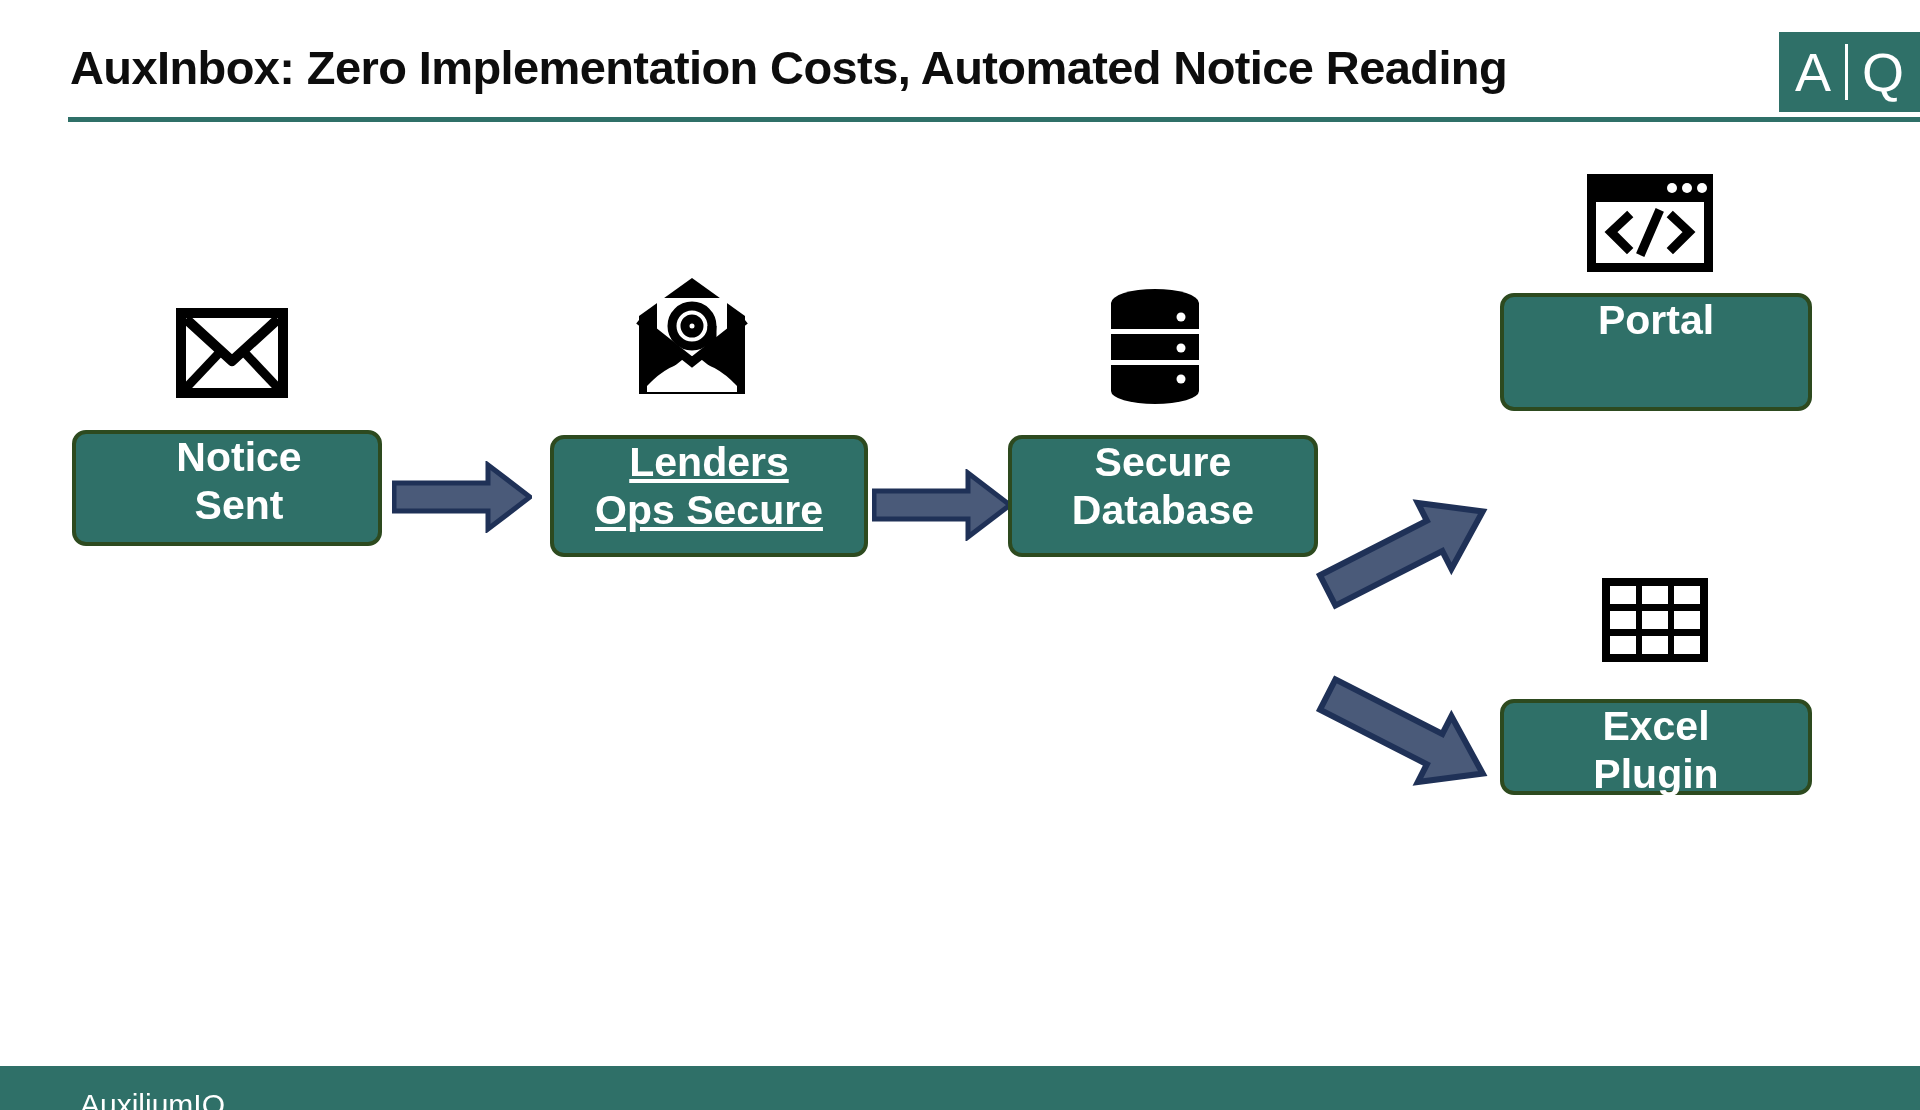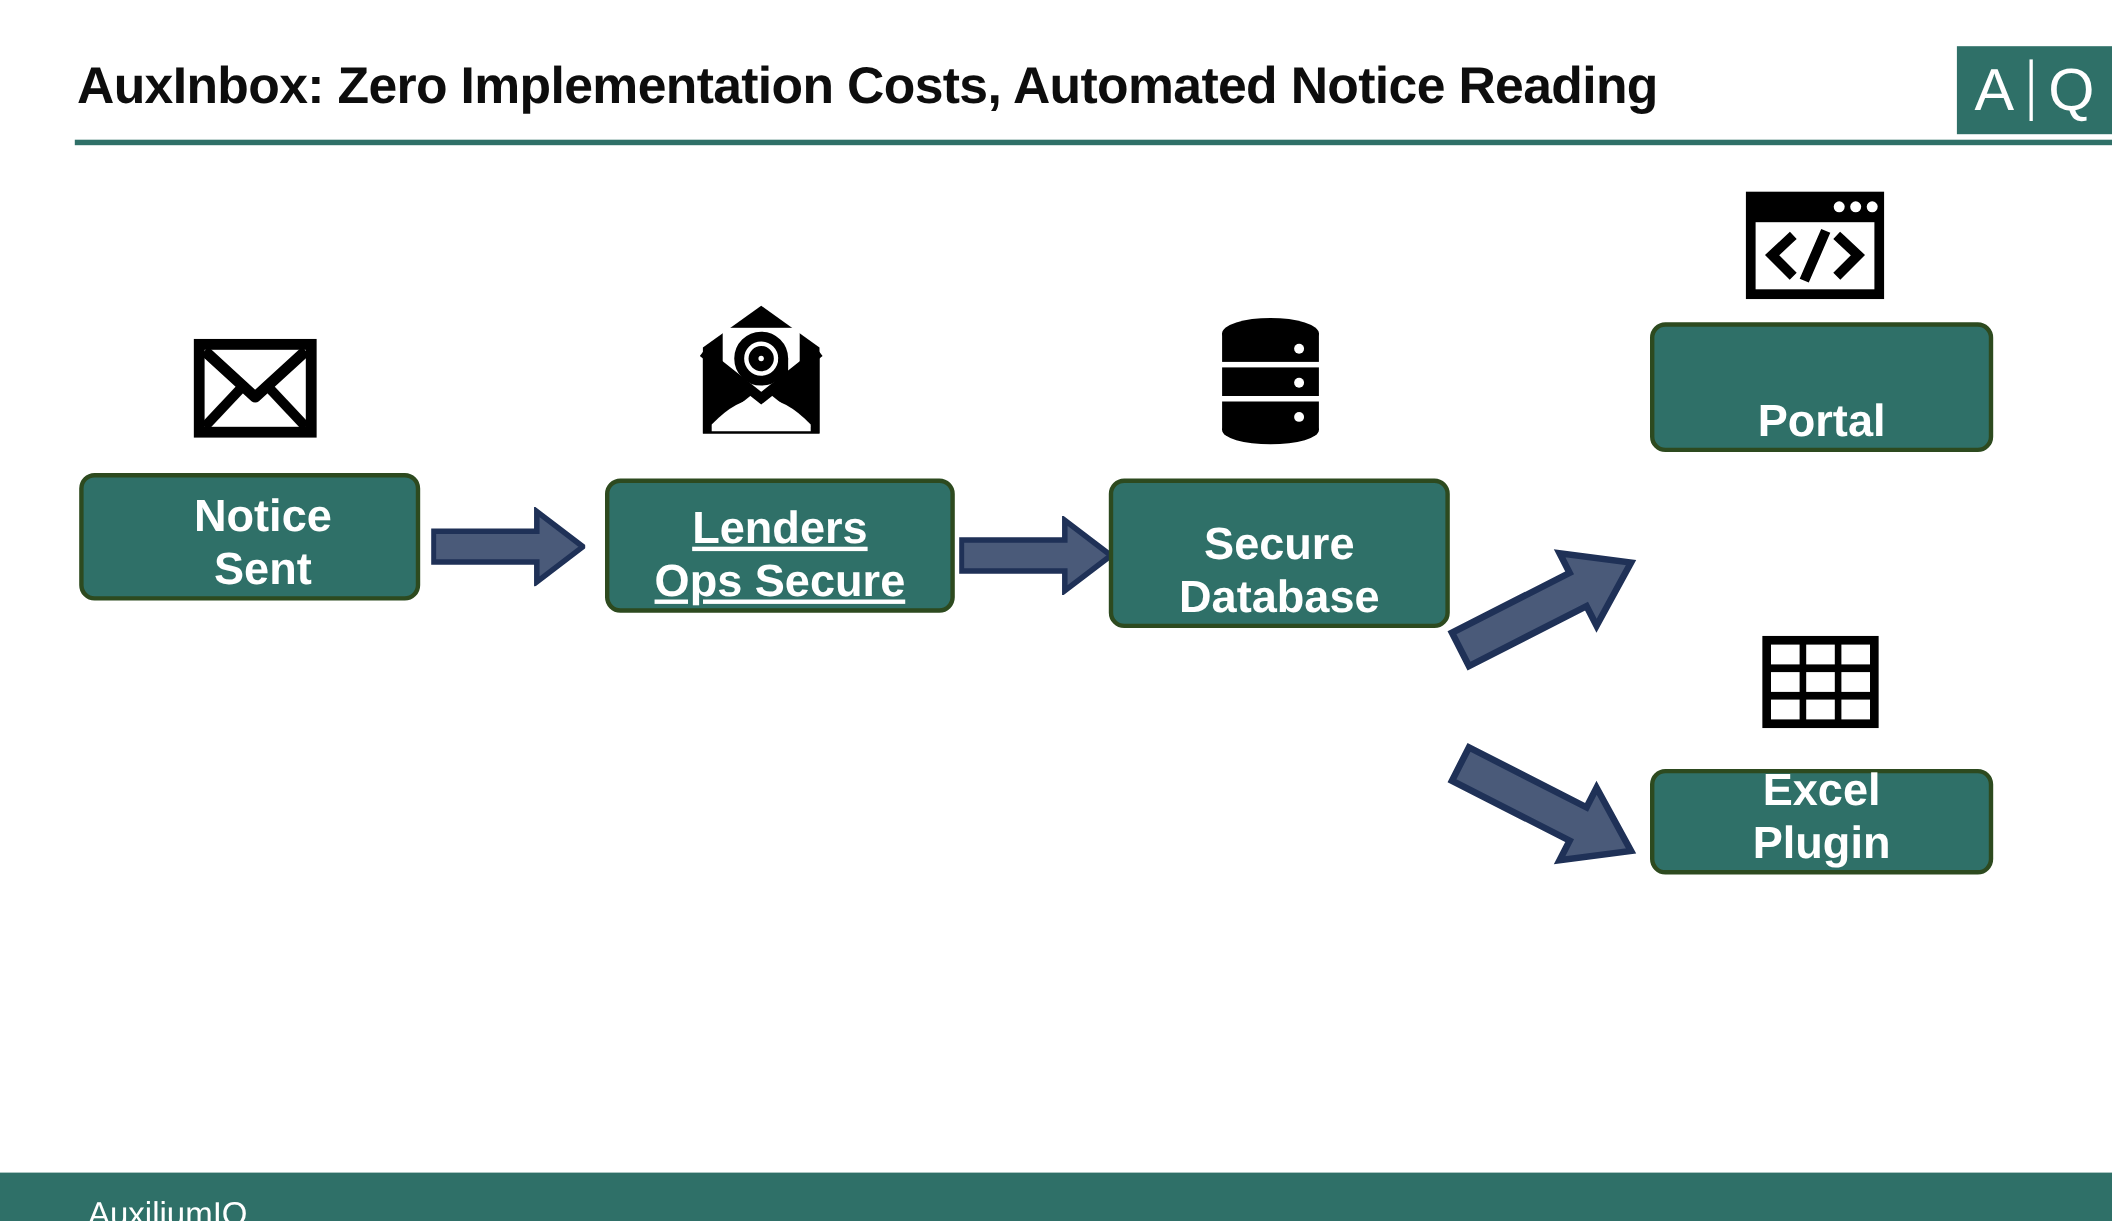--- a/index.html
+++ b/index.html
@@ -12,21 +12,21 @@
     width: 1920px;
     height: 1110px;
     position: relative;
     overflow: hidden;
     font-family: "Liberation Sans", sans-serif;
   }
 
   
   .slide-header {
     position: absolute;
-    left: 0; top: 14px;
+    left: 0; top: 4px;
     width: 1532px;
     height: 128px;
   }
   .slide-title {
     position: absolute;
     left: 70px;
     top: 36px;
     font-size: 47px;
     font-weight: bold;
     color: #0d0d0d;
@@ -79,34 +79,34 @@
     height: 910px;
   }
 
   .node {
     position: absolute;
     background: #2f7068;
     border: 4px solid #2d4a1f;
     border-radius: 14px;
     box-sizing: border-box;
     display: flex;
-    align-items: flex-end;
+    align-items: flex-start;
     justify-content: center;
     text-align: center;
     color: #ffffff;
     font-weight: bold;
     font-size: 41px;
     line-height: 1.17;
     font-family: "Liberation Sans", sans-serif;
   }
   .node-label { display: block; padding: 0 10px; }
 
   .node-notice   { left: 72px;   top: 302px; width: 310px; height: 116px; padding-left: 24px; }
   .node-inbox    { left: 550px;  top: 307px; width: 318px; height: 122px; text-decoration: underline; }
-  .node-db       { left: 1008px; top: 307px; width: 310px; height: 136px; }
+  .node-db       { left: 1008px; top: 307px; width: 310px; height: 122px; }
   .node-portal   { left: 1500px; top: 165px; width: 312px; height: 118px; }
   .node-excel    { left: 1500px; top: 571px; width: 312px; height: 96px; }
 
   
   .icon-wrap {
     position: absolute;
   }
   .icon-envelope  { left: 176px;  top: 180px; }
   .icon-mail-open { left: 633px;  top: 148px; }
   .icon-database  { left: 1105px; top: 158px; }

